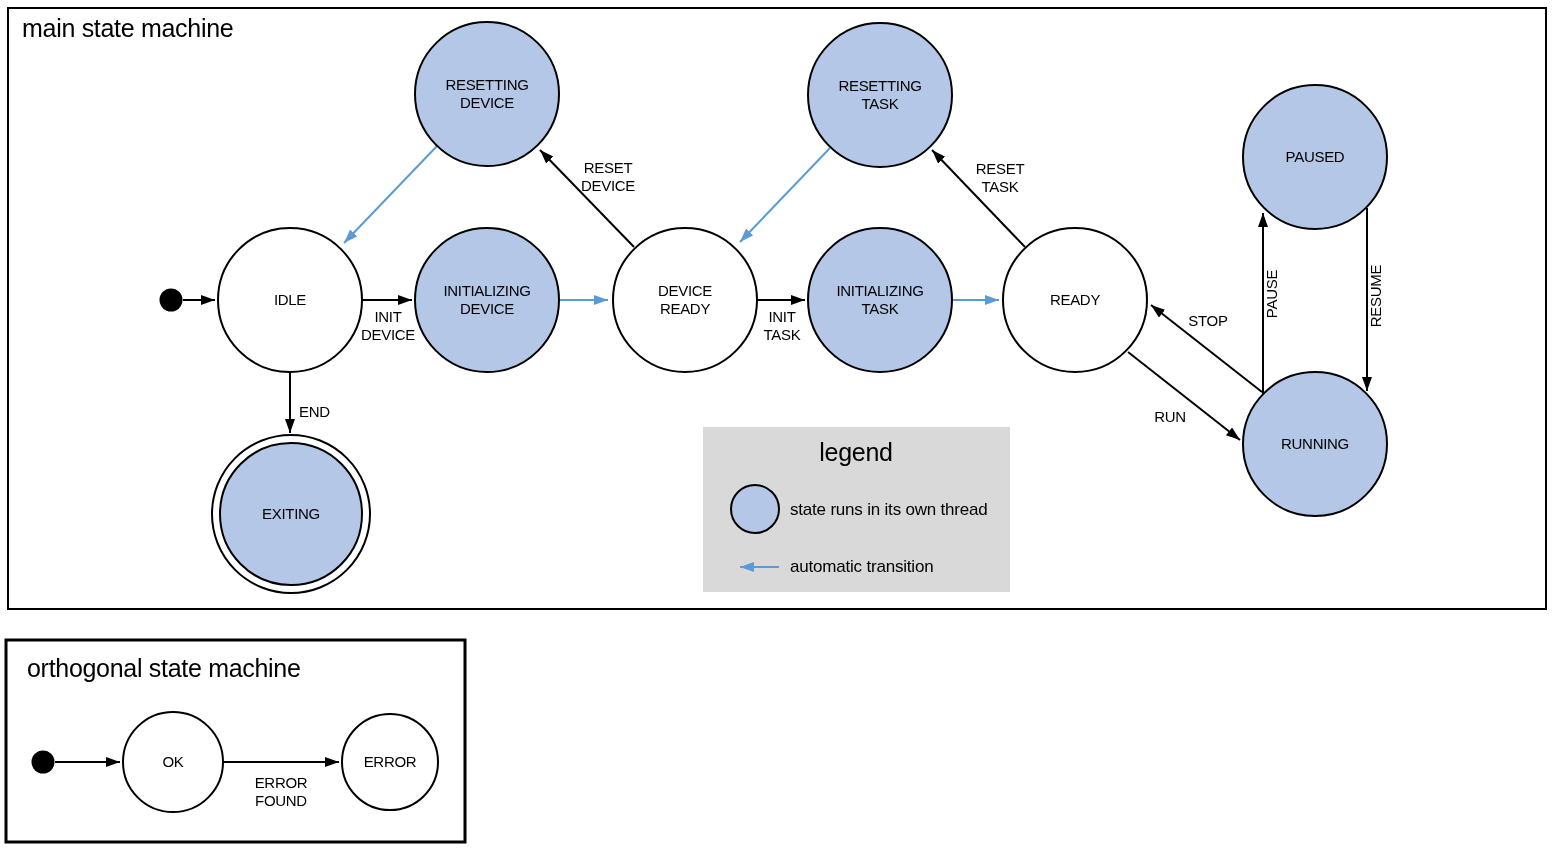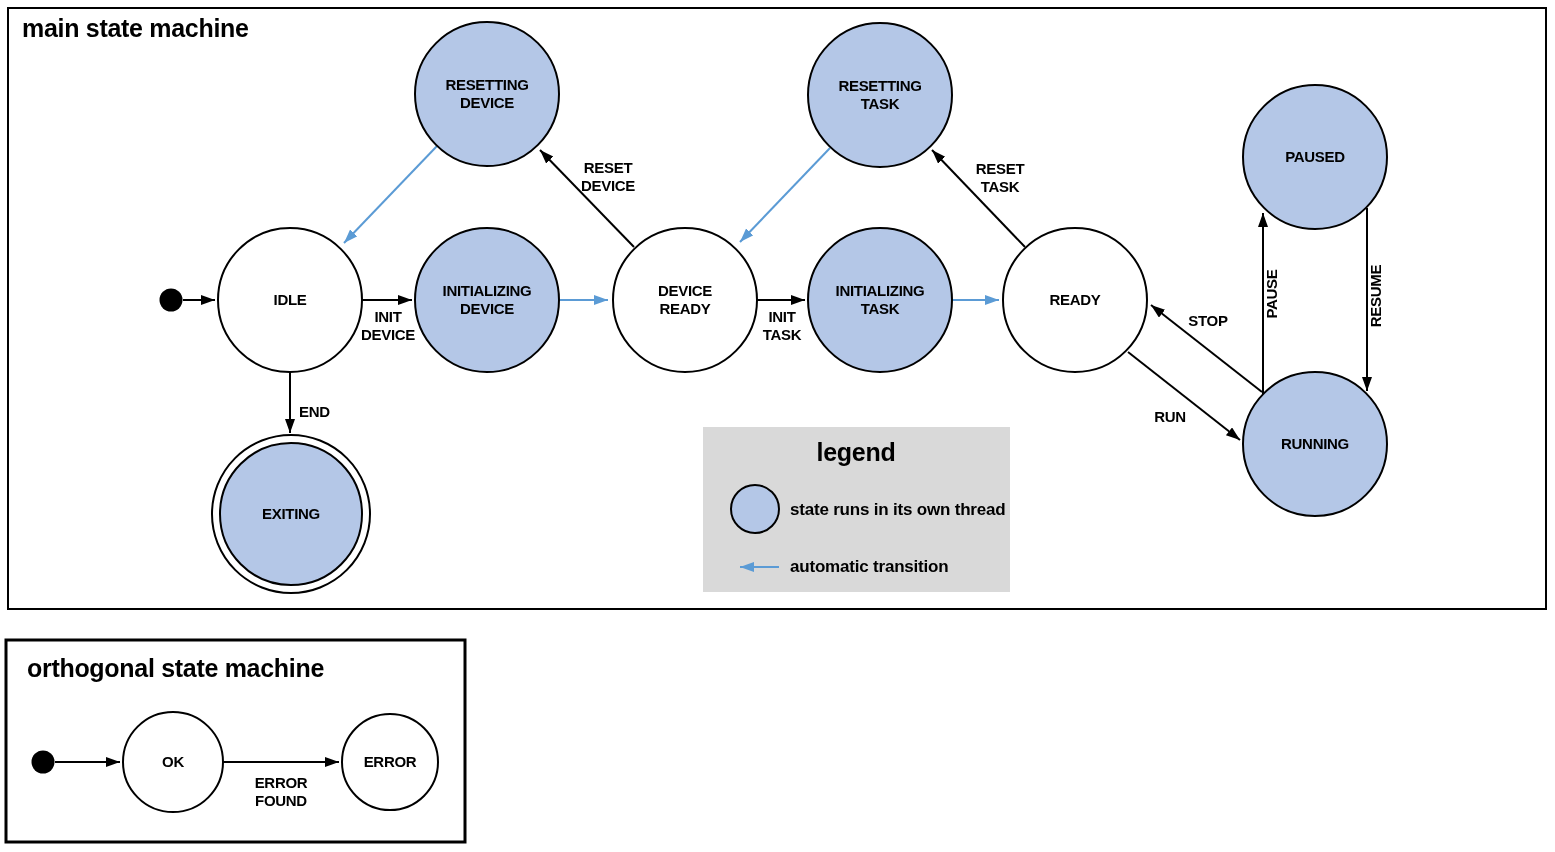--- a/index.html
+++ b/index.html
@@ -1,21 +1,21 @@
 <!DOCTYPE html>
 <html><head>
 <meta charset="utf-8">
 <style>
   html, body {
     margin: 0; padding: 0;
     background: #ffffff;
     width: 1555px; height: 852px;
     font-family: "Liberation Sans", sans-serif;
   }
-  .canvas-wrap { position: relative; width: 1555px; height: 644px; font-weight: bold; }
+  .canvas-wrap { position: relative; width: 1555px; height: 644px; }
   svg { display: block; }
   svg text {
     font-family: "Liberation Sans", sans-serif;
     fill: #000000;
   }
   .frame-title { font-size: 25px; letter-spacing: -0.3px; }
   .legend-title { font-size: 25px; text-anchor: middle; letter-spacing: -0.3px; }
   .state-lbl { font-size: 15px; text-anchor: middle; letter-spacing: -0.3px; }
   .tr-lbl { font-size: 15px; text-anchor: middle; letter-spacing: -0.3px; }
   .tr-lbl-start { font-size: 15px; text-anchor: start; letter-spacing: -0.3px; }

